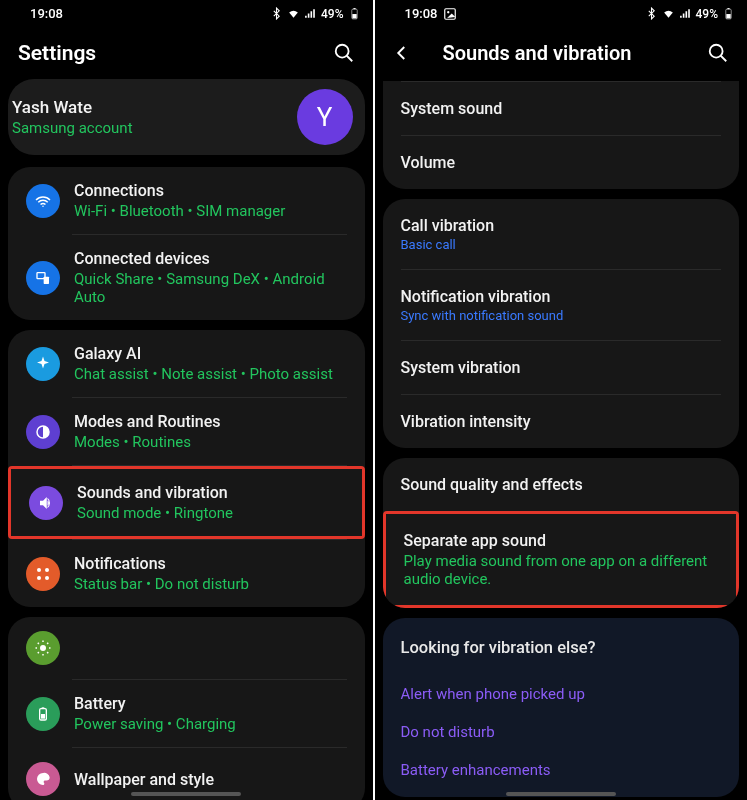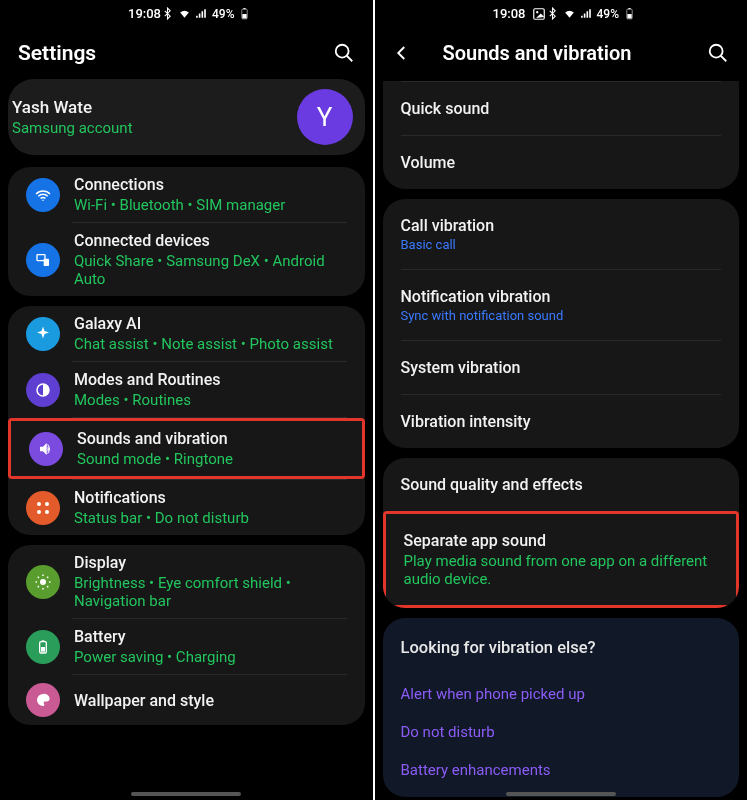--- a/index.html
+++ b/index.html
@@ -1,31 +1,31 @@
 <!DOCTYPE html>
 <html><head>
 <meta charset="utf-8">
 <style>
   * { margin: 0; padding: 0; box-sizing: border-box; font-family: -apple-system, BlinkMacSystemFont, "Segoe UI", Roboto, sans-serif; }
   body { background: #fff; display: flex; width: 747px; height: 800px; overflow: hidden; }
   .phone { flex: 1; background: #000; color: #fff; display: flex; flex-direction: column; position: relative; }
   .phone.left { border-right: 2px solid #fff; }
-  .status-bar { display: flex; justify-content: center; align-items: center; padding: 6px 12px 4px 19px; font-size: 13px; font-weight: 500; }
+  .status-bar { display: flex; justify-content: space-between; align-items: center; padding: 6px 12px 4px 30px; font-size: 13px; font-weight: 500; }
   .status-left { display: flex; align-items: center; gap: 6px; }
   .status-right { display: flex; align-items: center; gap: 4px; font-size: 12px; }
   .status-right svg { width: 13px; height: 13px; }
   .header { display: flex; align-items: center; padding: 16px 18px 14px 18px; gap: 32px; }
   .header .back { width: 18px; height: 18px; }
   .header-title { font-size: 21px; font-weight: 600; flex: 1; }
   .header-title.small { font-size: 20px; }
   .search-icon { width: 22px; height: 22px; }
   .scroll { flex: 1; overflow-y: auto; padding: 0 8px 20px 8px; }
   .scroll::-webkit-scrollbar { display: none; }
   .card { background: #171717; border-radius: 22px; margin-bottom: 10px; overflow: hidden; }
-  .row { display: flex; align-items: center; padding: 8px 18px; gap: 14px; position: relative; }
+  .row { display: flex; align-items: center; padding: 14px 18px; gap: 14px; position: relative; }
   .row.account { background: #1c1c1c; border-radius: 26px; padding: 18px 4px; margin-bottom: 12px; }
   .icon-circle { width: 34px; height: 34px; border-radius: 50%; display: flex; align-items: center; justify-content: center; flex-shrink: 0; font-size: 16px; }
   .avatar { width: 56px; height: 56px; border-radius: 50%; background: #6a3be0; display: flex; align-items: center; justify-content: center; font-size: 26px; font-weight: 400; color: #fff; position: absolute; right: 12px; }
   .row-text { flex: 1; min-width: 0; }
   .row-title { font-size: 16px; font-weight: 500; color: #f2f2f2; }
   .row-title.lg { font-size: 17px; }
   .row-sub { font-size: 15px; color: #22c55e; margin-top: 2px; }
   .row-sub.link { color: #3a7aff; font-size: 13px; }
   .divider { height: 1px; background: #2a2a2a; margin: 0 18px 0 64px; }
   .divider.full { margin: 0 18px; }
@@ -189,24 +189,20 @@
                 <line x1="12" y1="20" x2="12" y2="22"></line>
                 <line x1="2" y1="12" x2="4" y2="12"></line>
                 <line x1="20" y1="12" x2="22" y2="12"></line>
                 <line x1="5" y1="5" x2="6.5" y2="6.5"></line>
                 <line x1="17.5" y1="17.5" x2="19" y2="19"></line>
                 <line x1="5" y1="19" x2="6.5" y2="17.5"></line>
                 <line x1="17.5" y1="6.5" x2="19" y2="5"></line>
               </g>
             </svg>
         </div>
-        <div class="row-text">
-          <div class="row-title">Display</div>
-          <div class="row-sub">Brightness  •  Eye comfort shield  •  Navigation bar</div>
-        </div>
       </div>
       <div class="divider"></div>
       <div class="row">
         <div class="icon-circle ic-battery">
           <svg width="16" height="16" viewBox="0 0 24 24" fill="#fff">
               <rect x="7" y="4" width="10" height="17" rx="2" fill="none" stroke="#fff" stroke-width="2"></rect>
               <rect x="10" y="2" width="4" height="2"></rect>
               <rect x="9" y="12" width="6" height="7"></rect>
             </svg>
         </div>
@@ -270,21 +266,21 @@
         <line x1="21" y1="21" x2="15" y2="15"></line>
       </svg>
   </div>
 
   <div class="scroll right">
 
     <div class="group2 section-sounds" style="border-top-left-radius:0;border-top-right-radius:0;">
       <div class="divider full"></div>
       <div class="row">
         <div class="row-text">
-            <div class="row-title">Quick sound</div>
+            <div class="row-title">System sound</div>
           </div>
       </div>
       <div class="divider full"></div>
       <div class="row">
         <div class="row-text">
             <div class="row-title">Volume</div>
           </div>
       </div>
     </div>
 

